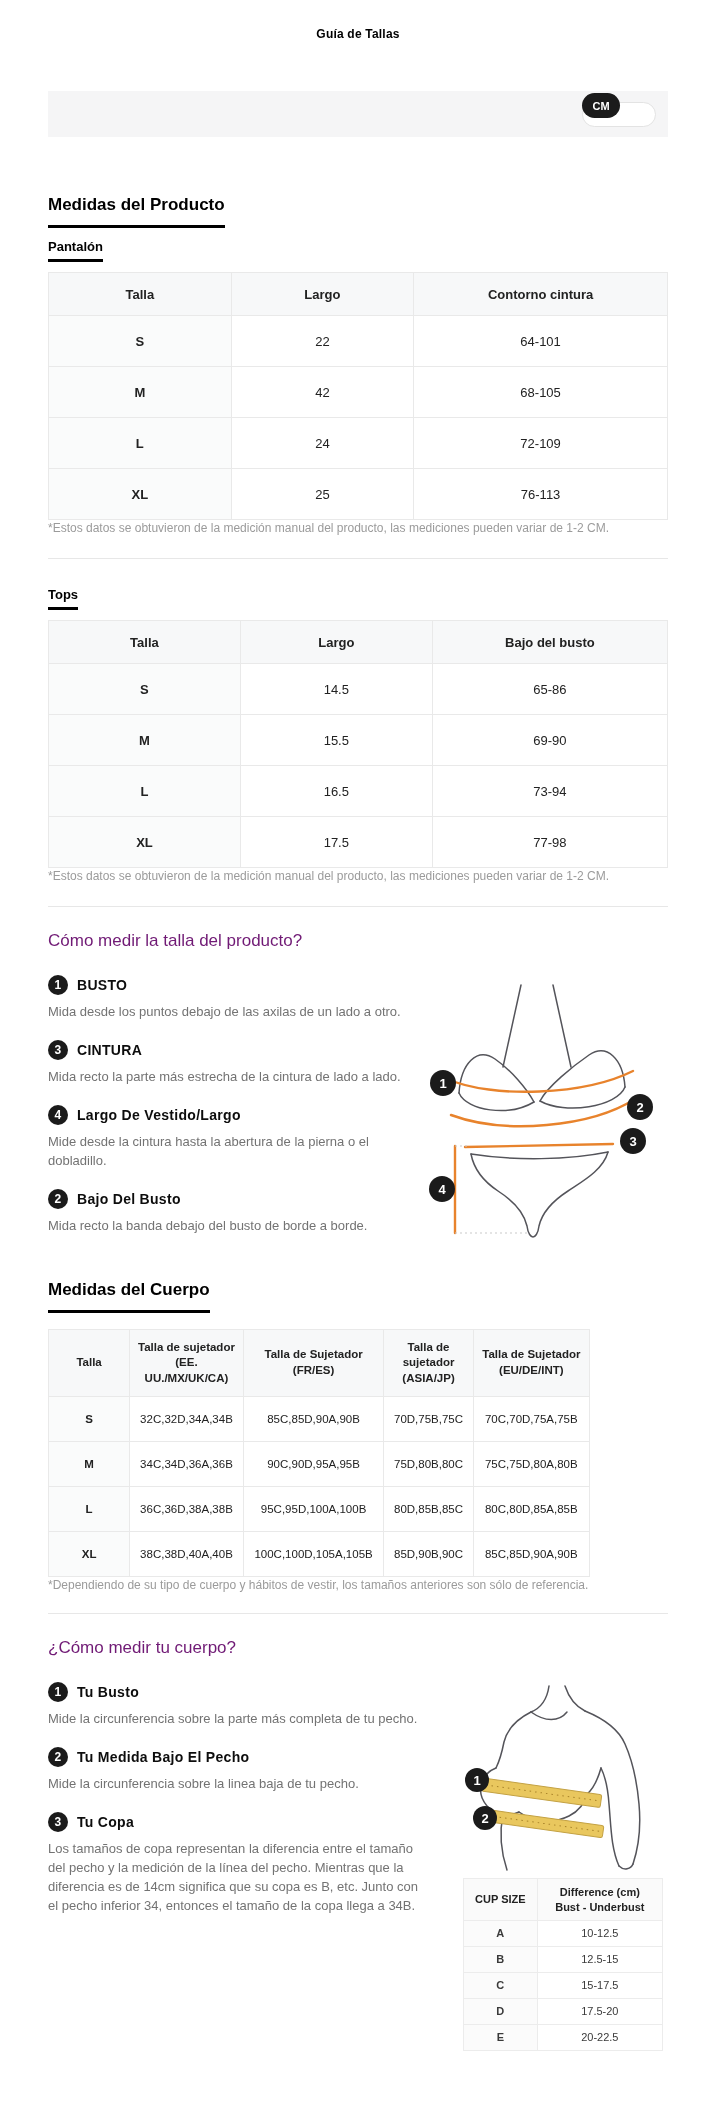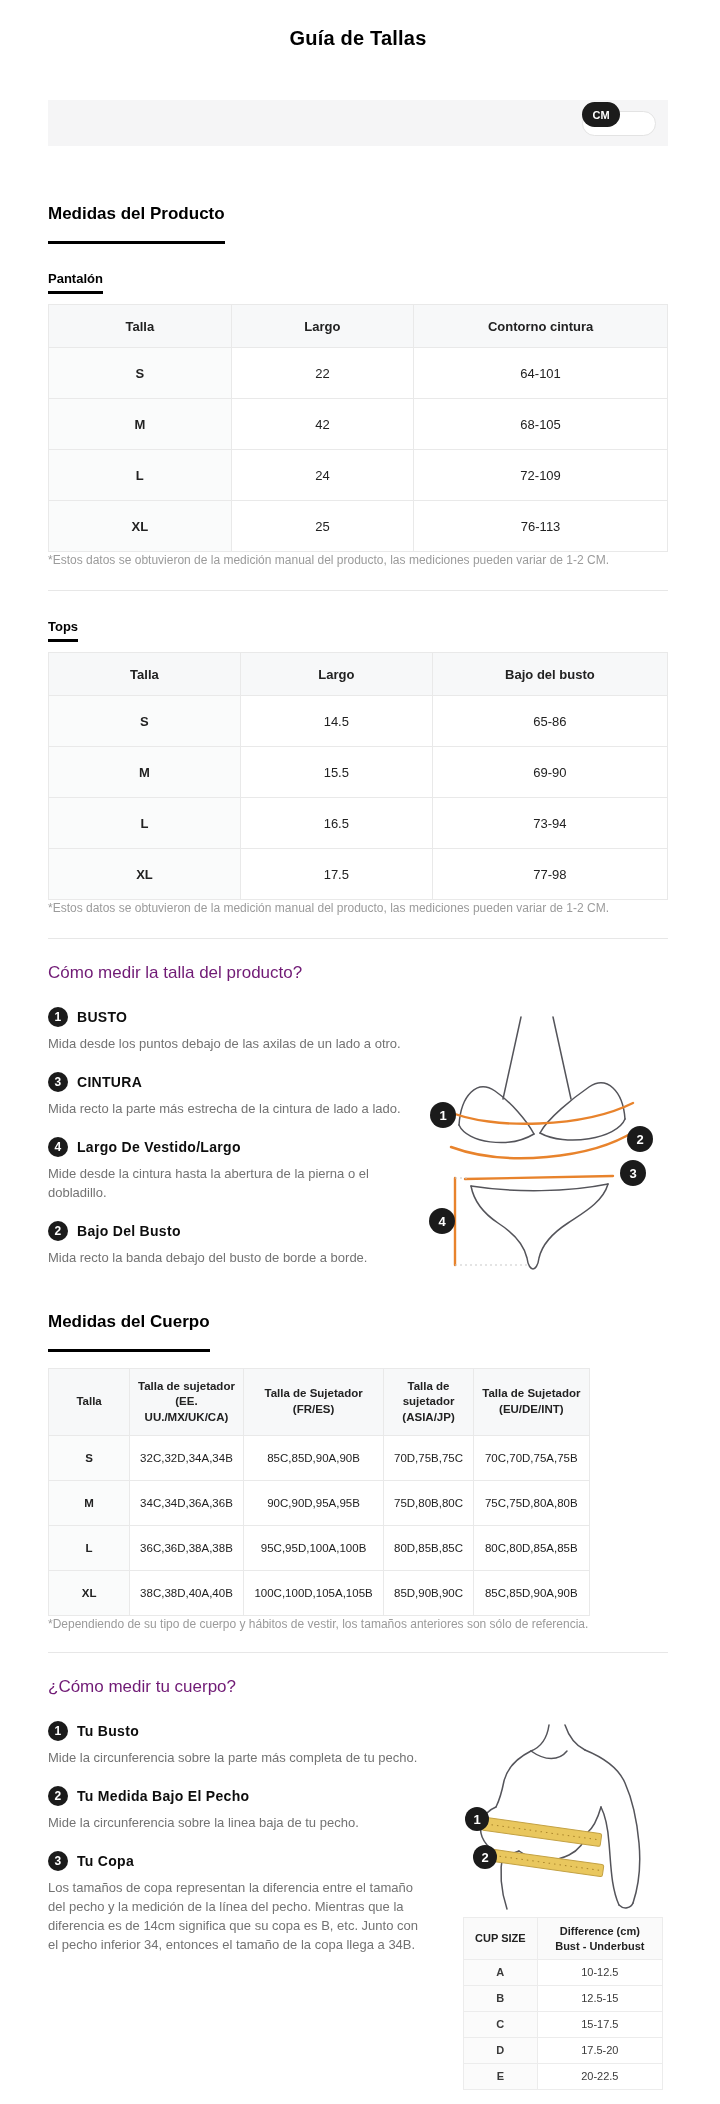--- a/index.html
+++ b/index.html
@@ -1,30 +1,30 @@
 <!DOCTYPE html>
 <html style="--bar-bg: #F5F5F6; --toggle-active-bg: #1B1B1B; --badge: #1B1B1B; --measure-line: #E8832C; --tape: #E9C75E;"><head>
 <meta charset="utf-8">
 <style>
   html,body{margin:0;padding:0;background:#fff;}
   body{width:720px;font-family:"Liberation Sans",sans-serif;color:#222;}
   .page{width:720px;height:2104px;box-sizing:border-box;padding:27px 52px 0 48px;overflow:hidden;position:relative;background:#fff;}
 
-  .title{margin:0;text-align:center;font-size:20px;font-weight:bold;color:#000;letter-spacing:.2px;}
+  .title{margin:0;text-align:center;font-size:12px;font-weight:bold;color:#000;letter-spacing:.2px;}
 
   .toolbar{margin-top:50px;height:46px;background:var(--bar-bg,#f5f5f6);display:flex;align-items:center;justify-content:flex-end;padding-right:12px;box-sizing:border-box;}
   .unit-toggle{width:74px;height:25px;background:#fff;border:1px solid #e3e3e3;border-radius:13px;display:flex;align-items:center;box-sizing:border-box;cursor:pointer;}
   .unit-on{height:25px;min-width:38px;margin:-1px 0 16px -1px;background:var(--toggle-active-bg,#1b1b1b);color:#fff;border-radius:13px;display:flex;align-items:center;justify-content:center;font-size:11px;font-weight:bold;}
   .unit-off{flex:1;}
 
-  .h-main{display:inline-block;margin:0;font-size:17px;font-weight:bold;color:#000;border-bottom:3px solid #000;padding-bottom:17px;}
+  .h-main{display:inline-block;margin:0;font-size:17px;font-weight:bold;color:#000;border-bottom:3px solid #000;padding-bottom:10px;}
   .h-wrap1{margin-top:58px;}
   .h-wrap2{margin-top:26px;}
   .tab{display:inline-block;font-size:13px;font-weight:bold;color:#000;border-bottom:3px solid #000;padding-bottom:5px;cursor:pointer;}
-  .tab-wrap{margin-top:25px;}
+  .tab-wrap{margin-top:9px;}
   .tab-wrap2{margin-top:26px;}
 
   table.size{width:100%;border-collapse:collapse;text-align:center;font-size:13px;color:#222;margin-top:10px;}
   table.size th{background:#f7f8f9;font-weight:bold;border:1px solid #e9e9e9;height:38px;padding:2px 4px;}
   table.size td{border:1px solid #e9e9e9;height:46px;padding:2px 4px;}
   table.size td:first-child{background:#fafbfb;font-weight:bold;}
 
   table.body-tbl{width:542px;font-size:11.5px;margin-top:16px;}
   table.body-tbl th{height:auto;padding:10px 3px;line-height:1.35;}
   table.body-tbl td{height:40px;padding:2px 2px;}

